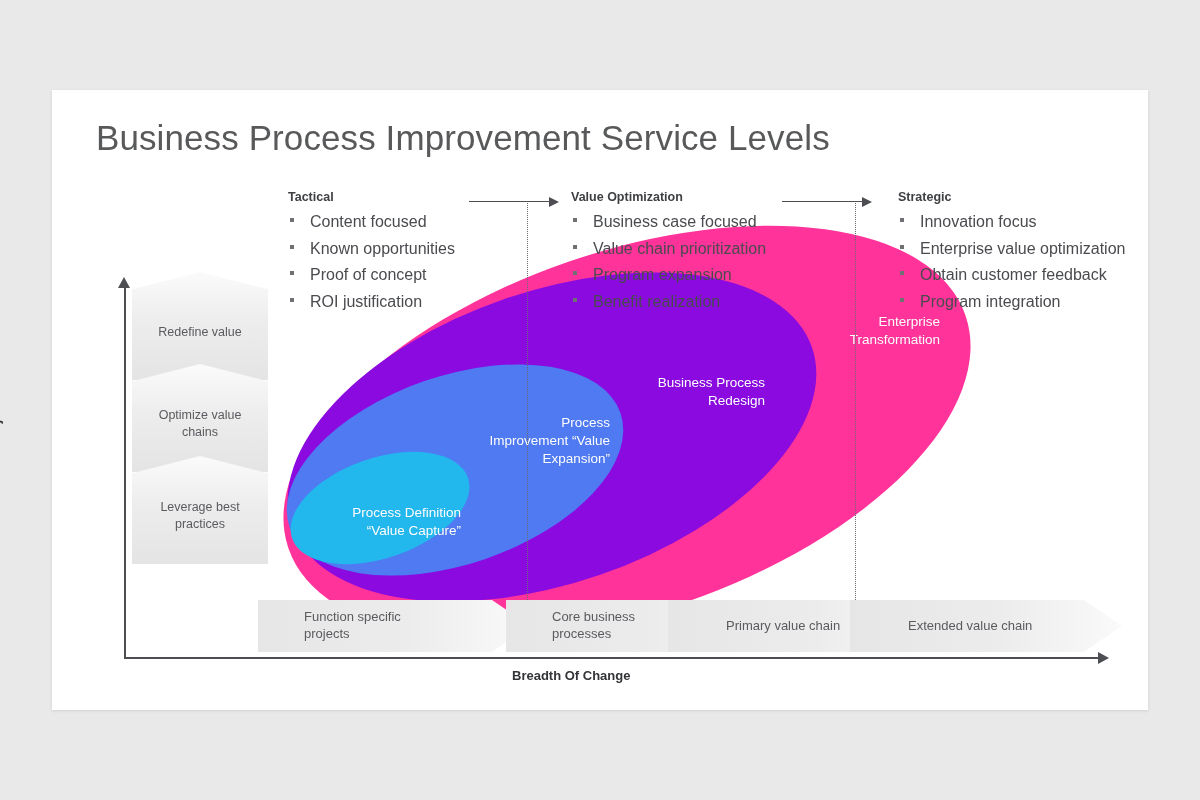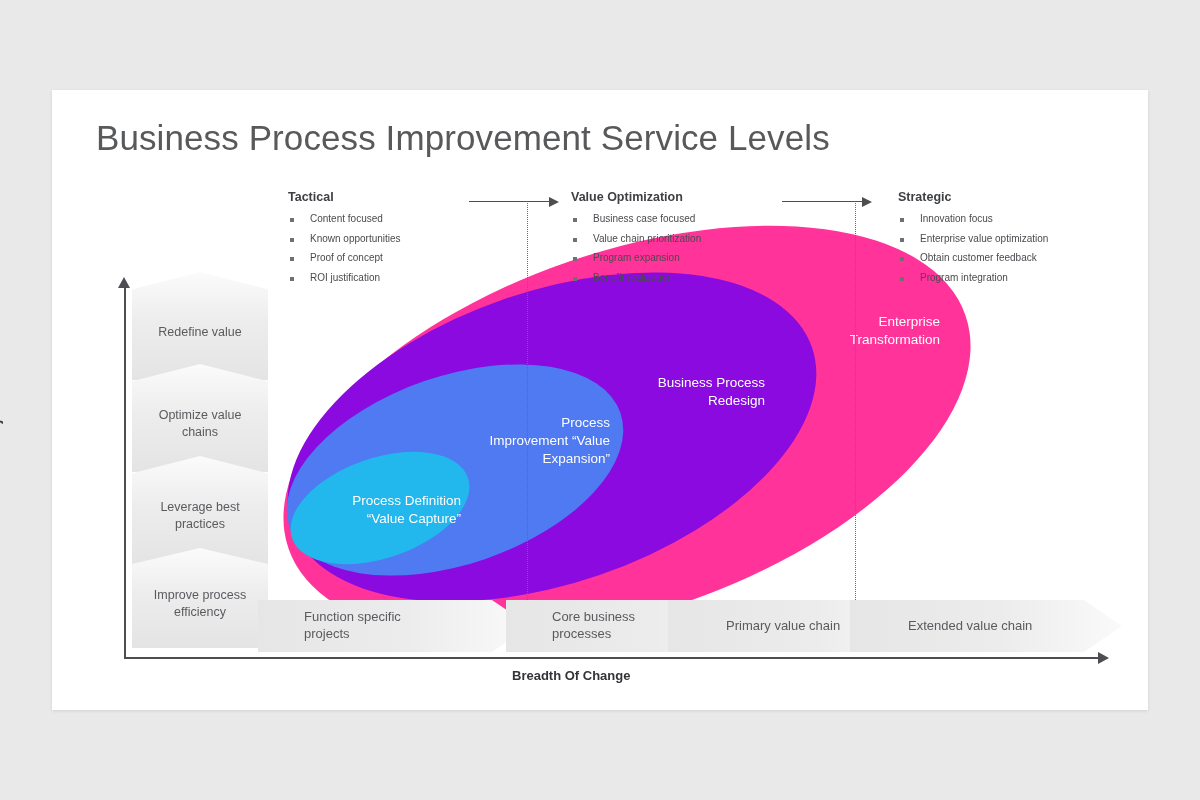--- a/index.html
+++ b/index.html
@@ -31,21 +31,21 @@
 
   
   .phase { position: absolute; top: 190px; }
   .phase-head {
     font-size: 12.5px; font-weight: bold; color: #3f4044;
     margin-bottom: 9px; white-space: nowrap;
   }
   .phase ul { list-style: none; }
   .phase li {
     position: relative;
-    font-size: 10px; color: #4a4b4f;
+    font-size: 16px; color: #4a4b4f;
     padding-left: 22px;
     margin-bottom: 8.5px;
     white-space: nowrap;
   }
   .phase li .bullet {
     position: absolute; left: 2px; top: 5px;
     width: 4px; height: 4px; background: #6f7074;
   }
   #phase-0 { left: 288px; }
   #phase-1 { left: 571px; }
@@ -148,21 +148,21 @@
     color: #ffffff;
     text-align: right;
     font-size: 13.5px;
     line-height: 1.35;
     white-space: pre-line;
     text-shadow: 0 0 1px rgba(0,0,0,0.08);
   }
   #ell-label-3 { left: 760px; top: 313px; width: 180px; }
   #ell-label-2 { left: 595px; top: 374px; width: 170px; }
   #ell-label-1 { left: 460px; top: 414px; width: 150px; }
-  #ell-label-0 { left: 303px; top: 492px; width: 158px; }
+  #ell-label-0 { left: 303px; top: 504px; width: 158px; }
 </style>
 </head>
 <body>
 
 <div id="stage">
 
   <div class="card"></div>
 
   <div class="title">Business Process Improvement Service Levels</div>
 
@@ -238,24 +238,20 @@
       <span style="white-space: pre-line;">Redefine value</span>
     </div>
     <div class="vchev" id="vchev-2">
       <span style="white-space: pre-line; text-align: center;">Optimize value
 chains</span>
     </div>
     <div class="vchev" id="vchev-1">
       <span style="white-space: pre-line;">Leverage best
 practices</span>
     </div>
-    <div class="vchev" id="vchev-0">
-      <span style="white-space: pre-line;">Improve process
-efficiency</span>
-    </div>
   </div>
 
   <div id="hstack">
     <div class="hchev" id="hchev-0">
       <span style="white-space: pre-line;">Function specific
 projects</span>
     </div>
     <div class="hchev" id="hchev-1">
       <span style="white-space: pre-line;">Core business
 processes</span>

